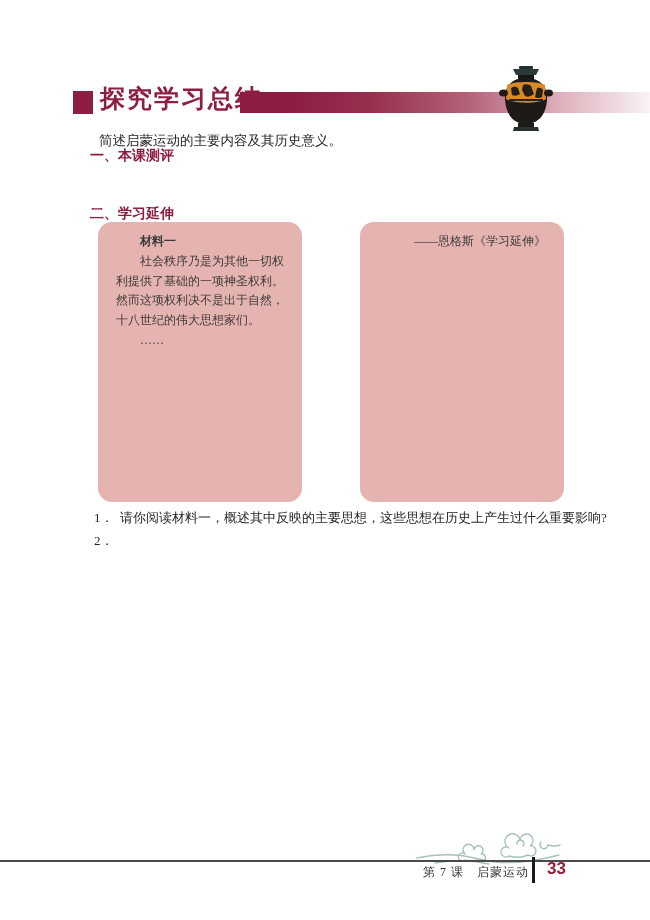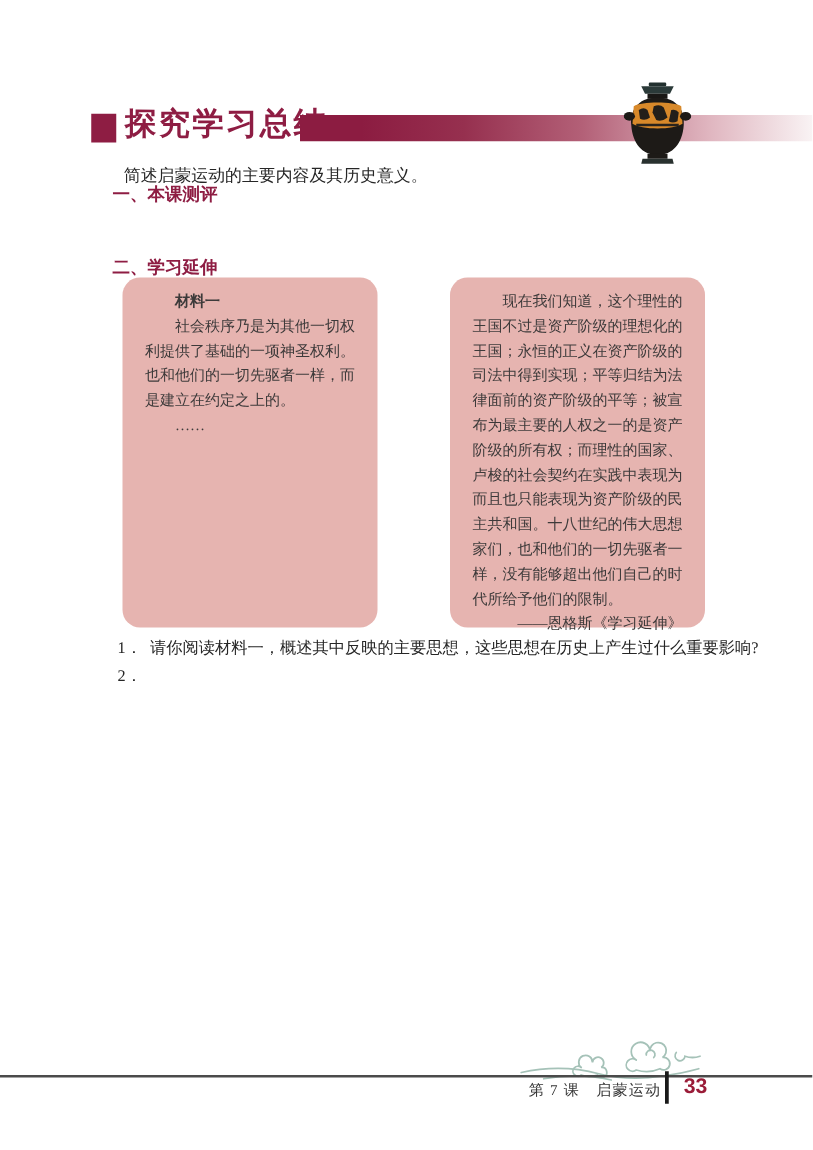--- a/index.html
+++ b/index.html
@@ -87,26 +87,25 @@
   <path d="M15 61 L39 61 L40 65 L14 65 Z" fill="#29312f"></path>
 </svg>
 
 <h2 class="abs sec-heading" id="assessment-heading">一、本课测评</h2>
 <div class="abs" id="assessment-prompt">简述启蒙运动的主要内容及其历史意义。</div>
 
 <h2 class="abs sec-heading" id="extension-heading">二、学习延伸</h2>
 
 <div class="abs material-box" id="material-1">
   <p class="material-title">材料一</p>
-  <p>社会秩序乃是为其他一切权利提供了基础的一项神圣权利。也和他们的一切先驱者一样，而是建立在约定之上的。</p>
+  <p>社会秩序乃是为其他一切权利提供了基础的一项神圣权利。然而这项权利决不是出于自然，十八世纪的伟大思想家们。</p>
   <p>……</p>
 </div>
 
 <div class="abs material-box" id="material-2">
-  <p>现在我们知道，这个理性的王国不过是资产阶级的理想化的王国；永恒的正义在资产阶级的司法中得到实现；平等归结为法律面前的资产阶级的平等；被宣布为最主要的人权之一的是资产阶级的所有权；而理性的国家、卢梭的社会契约在实践中表现为而且也只能表现为资产阶级的民主共和国。十八世纪的伟大思想家们，也和他们的一切先驱者一样，没有能够超出他们自己的时代所给予他们的限制。</p>
   <p class="attribution">——恩格斯《学习延伸》</p>
 </div>
 
 <div class="abs questions">
   <div class="question">
     <span class="q-num">1．</span>
     <span class="q-text">请你阅读材料一，概述其中反映的主要思想，这些思想在历史上产生过什么重要影响?</span>
   </div>
   <div class="question">
     <span class="q-num">2．</span>

